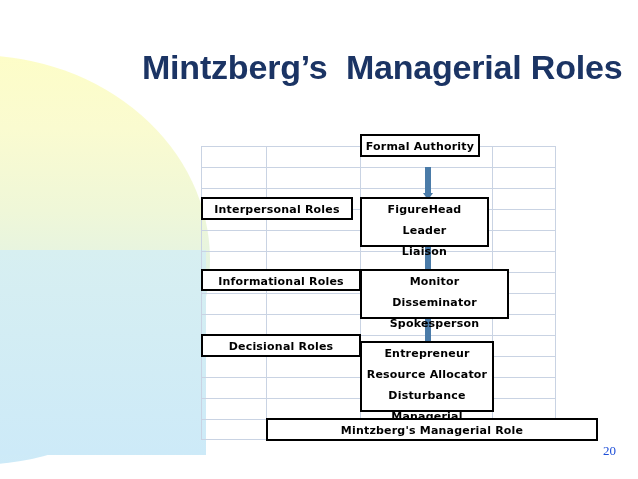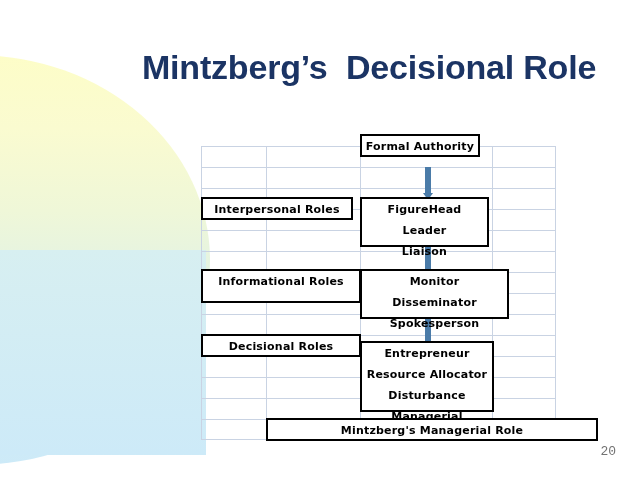--- a/index.html
+++ b/index.html
@@ -123,35 +123,35 @@
     line-height: 21px;
     white-space: nowrap;
     overflow: hidden;
   }
 
   
   #slide-number {
     position: absolute;
     right: 22px;
     bottom: 20px;
-    font-family: Liberation Mono, monospace;
+    font-family: Liberation Serif, serif;
     font-size: 13px;
-    color: #737373;
+    color: #1d4ed8;
     text-align: center;
   }
 </style>
 </head>
 <body>
 
 <div id="slide">
 
   <div id="bg-ellipse"></div>
   <div id="bg-ellipse-fill"></div>
 
-  <div id="title">Mintzberg’s  Decisional Role</div>
+  <div id="title">Mintzberg’s  Managerial Roles</div>
 
   <div id="grid">
     <div class="gline-h" style="top:0px"></div>
     <div class="gline-h" style="top:21px"></div>
     <div class="gline-h" style="top:42px"></div>
     <div class="gline-h" style="top:63px"></div>
     <div class="gline-h" style="top:84px"></div>
     <div class="gline-h" style="top:105px"></div>
     <div class="gline-h" style="top:126px"></div>
     <div class="gline-h" style="top:147px"></div>
@@ -192,21 +192,21 @@
   <div class="box" style="left:201px; top:197px; width:152px; height:23px">
     <div class="line">Interpersonal Roles</div>
   </div>
 
   <div class="box" style="left:360px; top:197px; width:129px; height:50px">
     <div class="line">FigureHead</div>
     <div class="line">Leader</div>
     <div class="line">Liaison</div>
   </div>
 
-  <div class="box" style="left:201px; top:269px; width:160px; height:34px">
+  <div class="box" style="left:201px; top:269px; width:160px; height:22px">
     <div class="line">Informational Roles</div>
   </div>
 
   <div class="box" style="left:360px; top:269px; width:149px; height:50px">
     <div class="line">Monitor</div>
     <div class="line">Disseminator</div>
     <div class="line">Spokesperson</div>
   </div>
 
   <div class="box" style="left:201px; top:334px; width:160px; height:23px">

